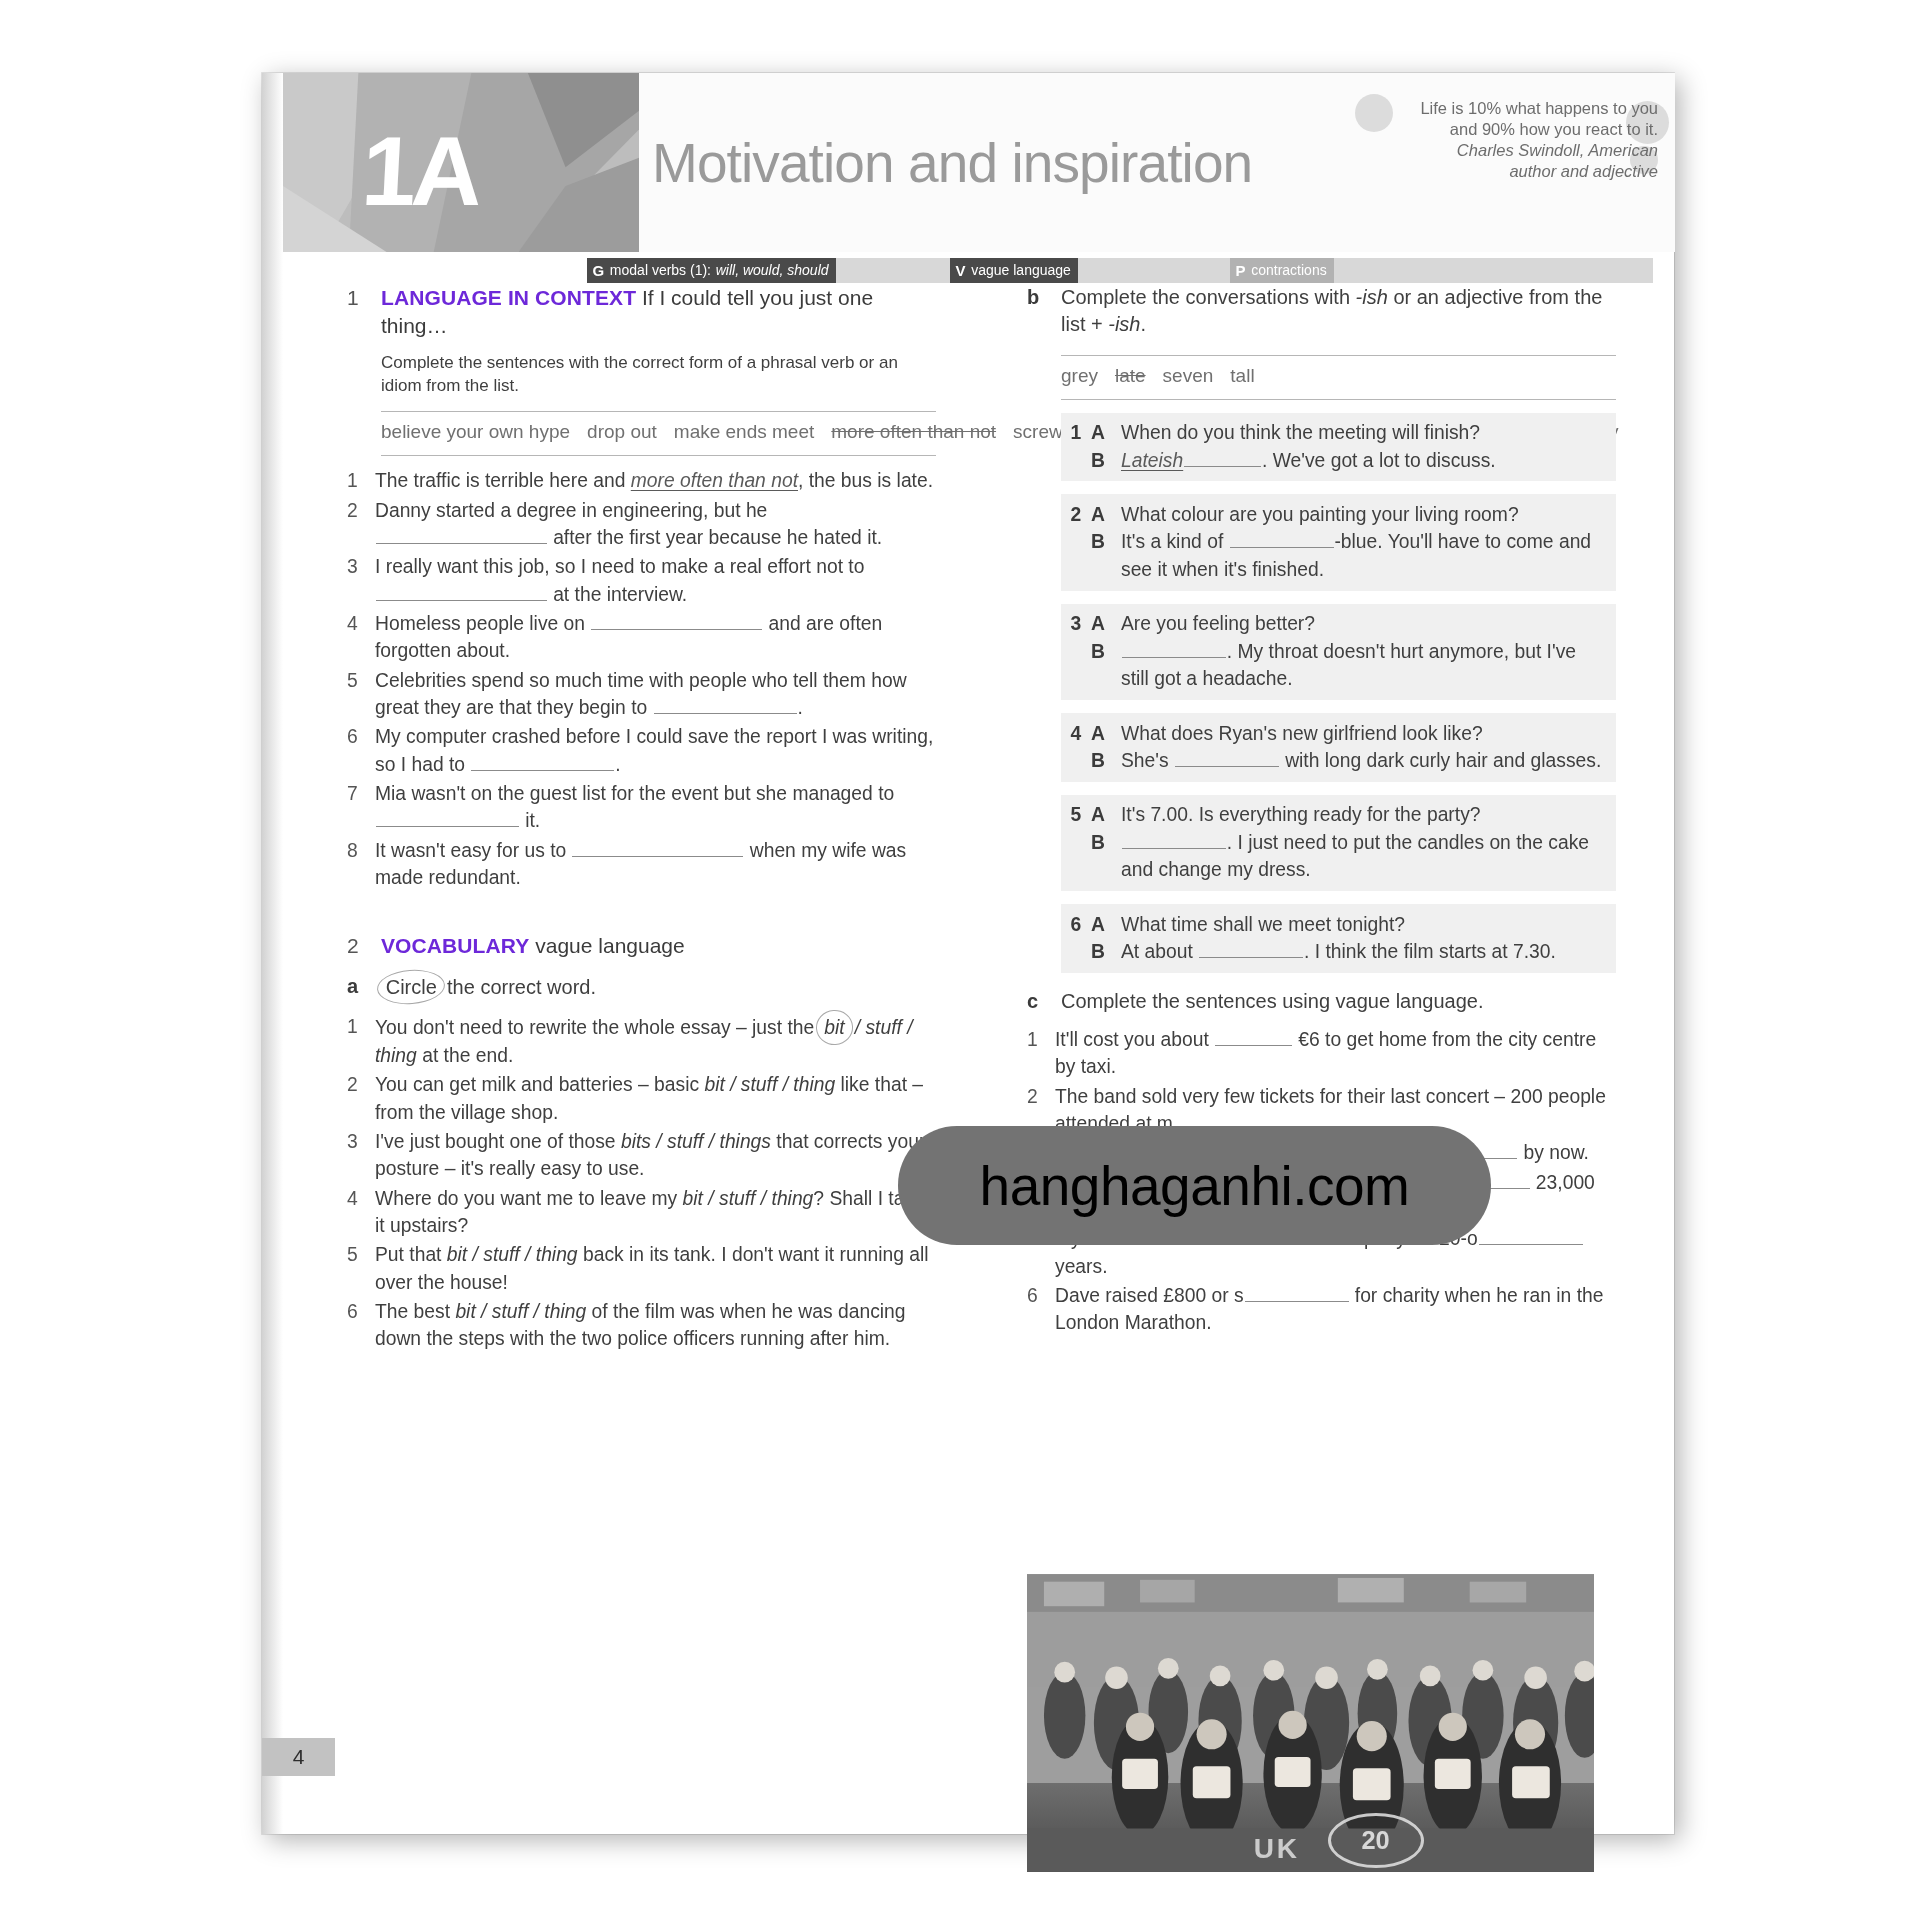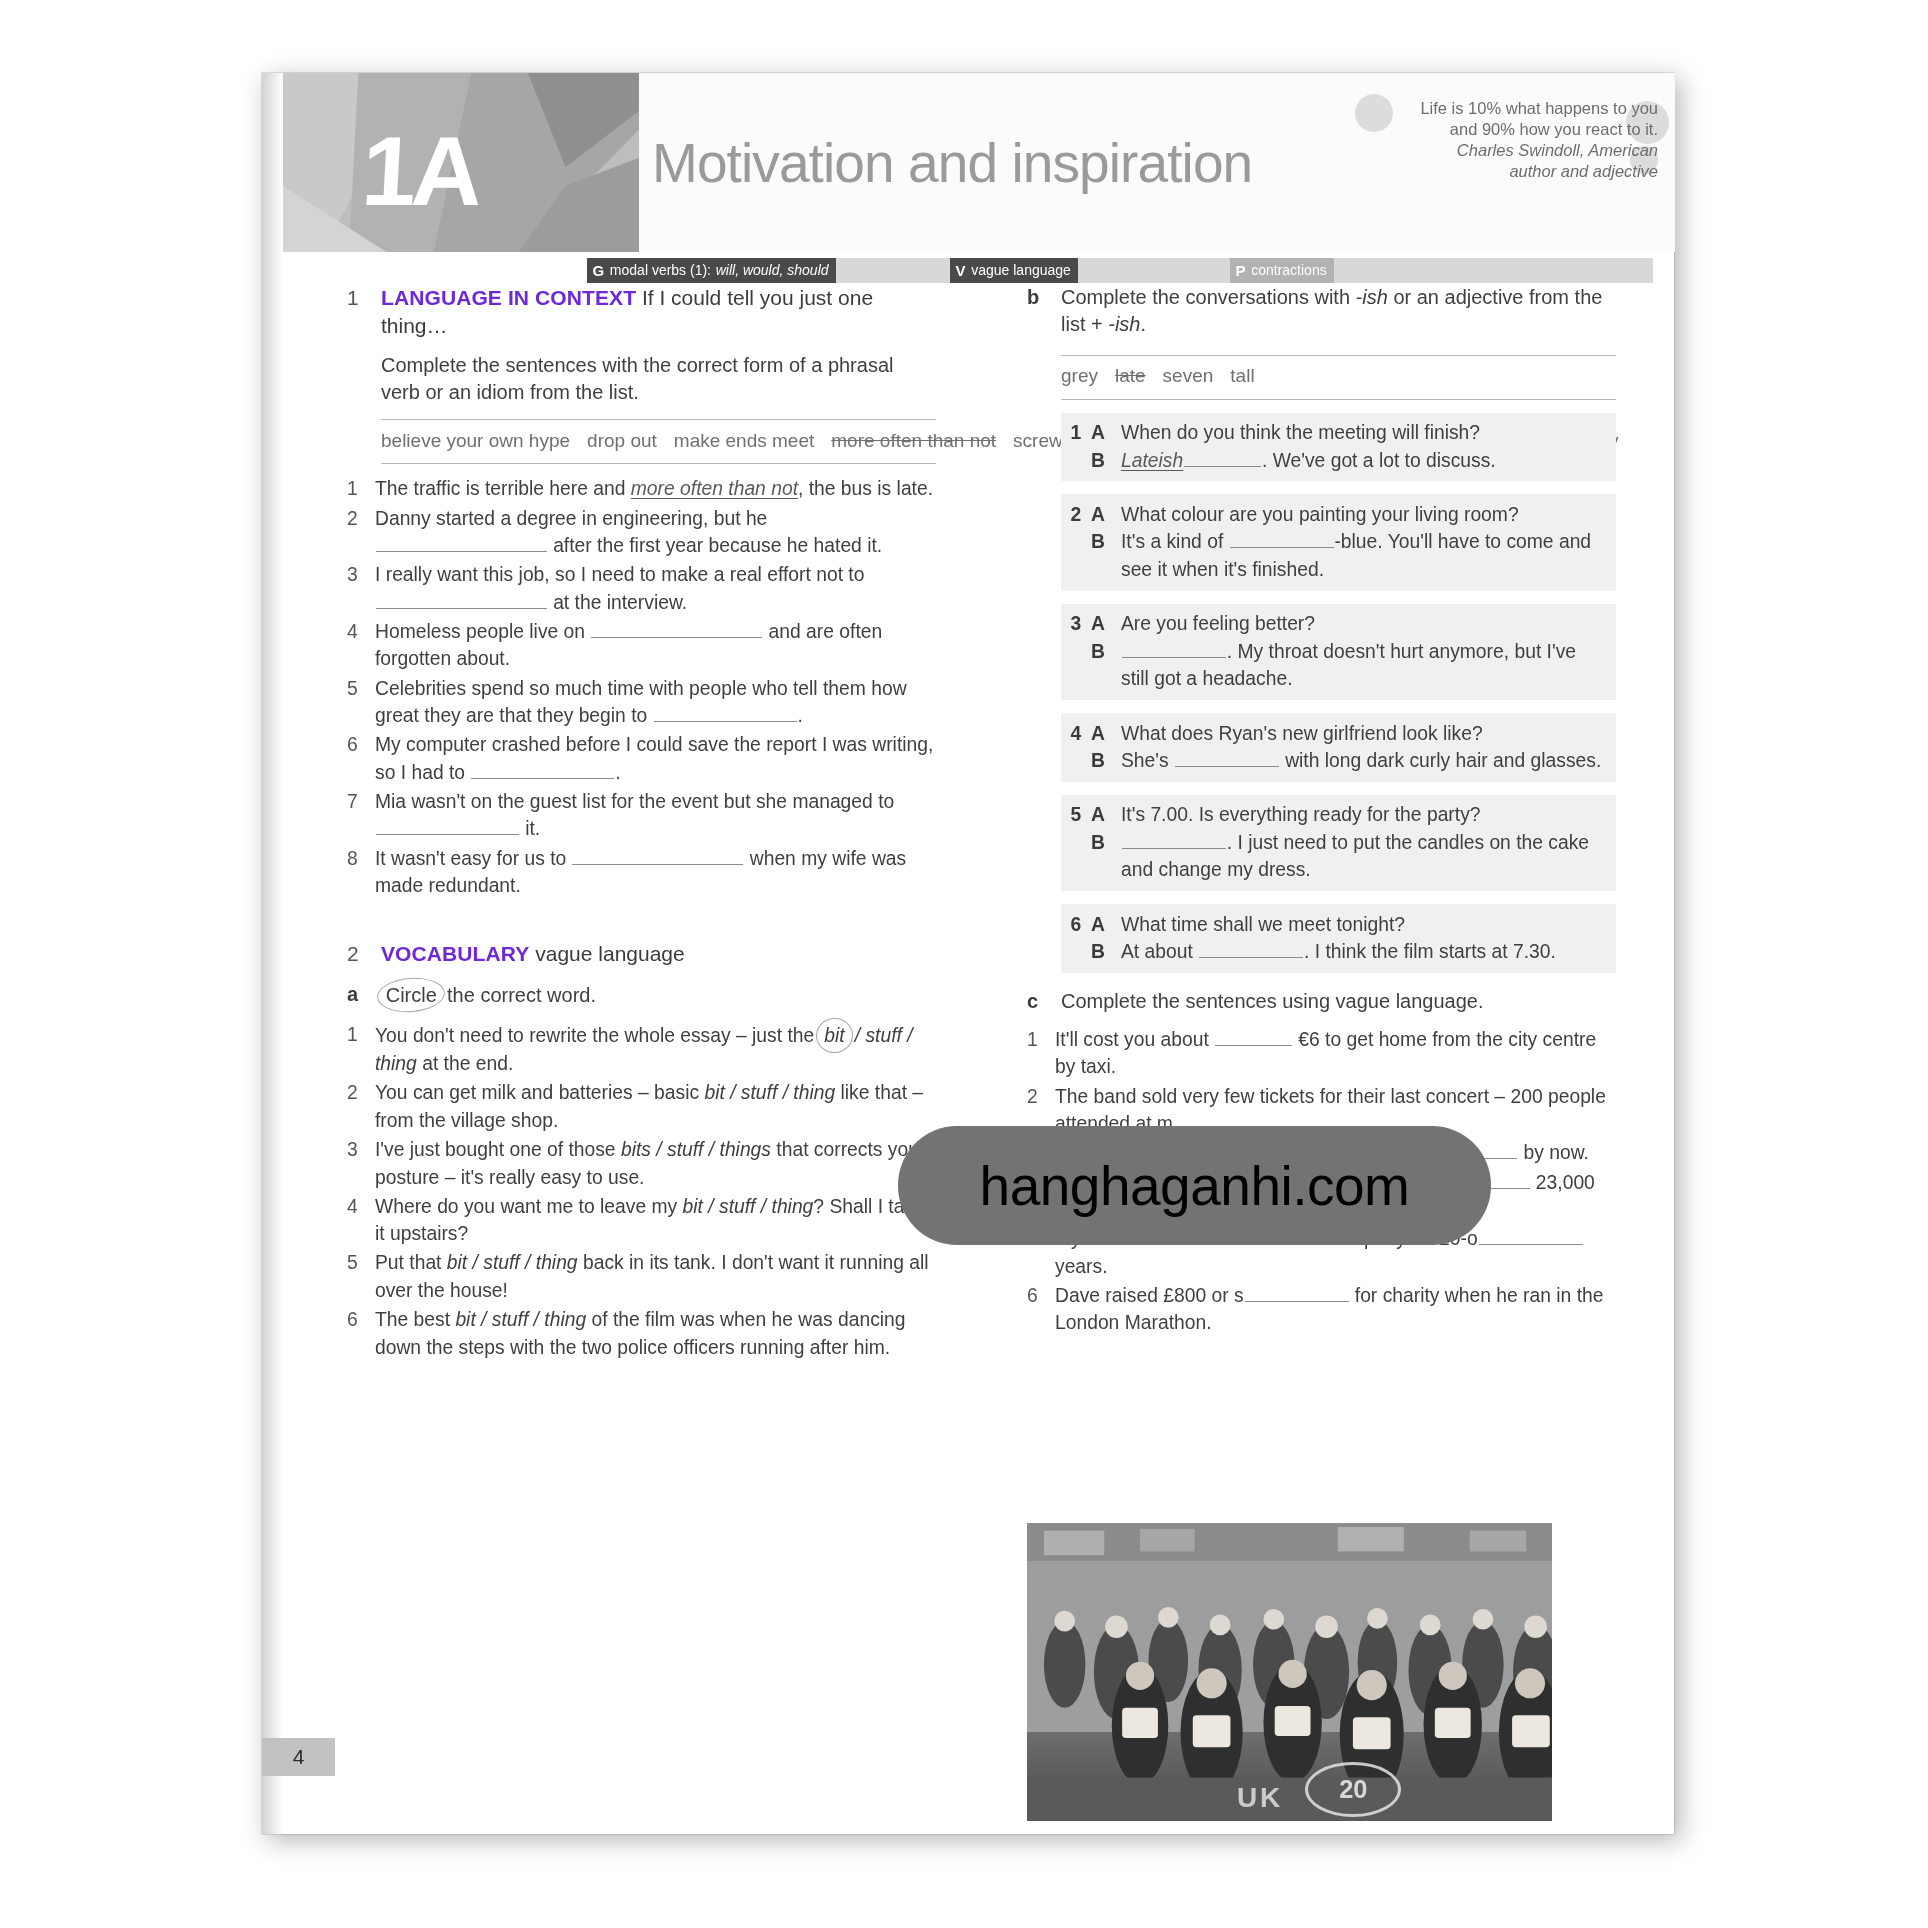--- a/index.html
+++ b/index.html
@@ -167,21 +167,21 @@
     color: #3b3b3b;
     font-weight: normal;
   }
   .ex-title b {
     font-weight: bold;
     color: #6d28d9;
     letter-spacing: 0.1px;
   }
   .rubric {
     margin-left: 34px;
-    font-size: 20px;
+    font-size: 17px;
     line-height: 1.34;
     color: #3f3f3f;
     margin-top: 13px;
     margin-bottom: 13px;
   }
 
   .subitem {
     display: flex;
     align-items: flex-start;
     margin-top: 13px;
@@ -305,22 +305,22 @@
     flex: 0 0 30px;
     font-weight: bold;
     color: #3b3b3b;
   }
   .conv-txt { flex: 1 1 auto; }
 
   
   .photo {
     position: absolute;
     left: 744px;
-    top: 1239px;
-    width: 525px;
+    top: 1290px;
+    width: 567px;
     height: 298px;
     overflow: hidden;
     background: #9e9e9e;
   }
   .photo-sky {
     position: absolute; left:0; top:0; width:100%; height:38%;
     background: linear-gradient(to bottom,#c9c9c9,#8e8e8e);
   }
   .photo-road {
     position: absolute; left:0; bottom:0; width:100%; height:30%;

